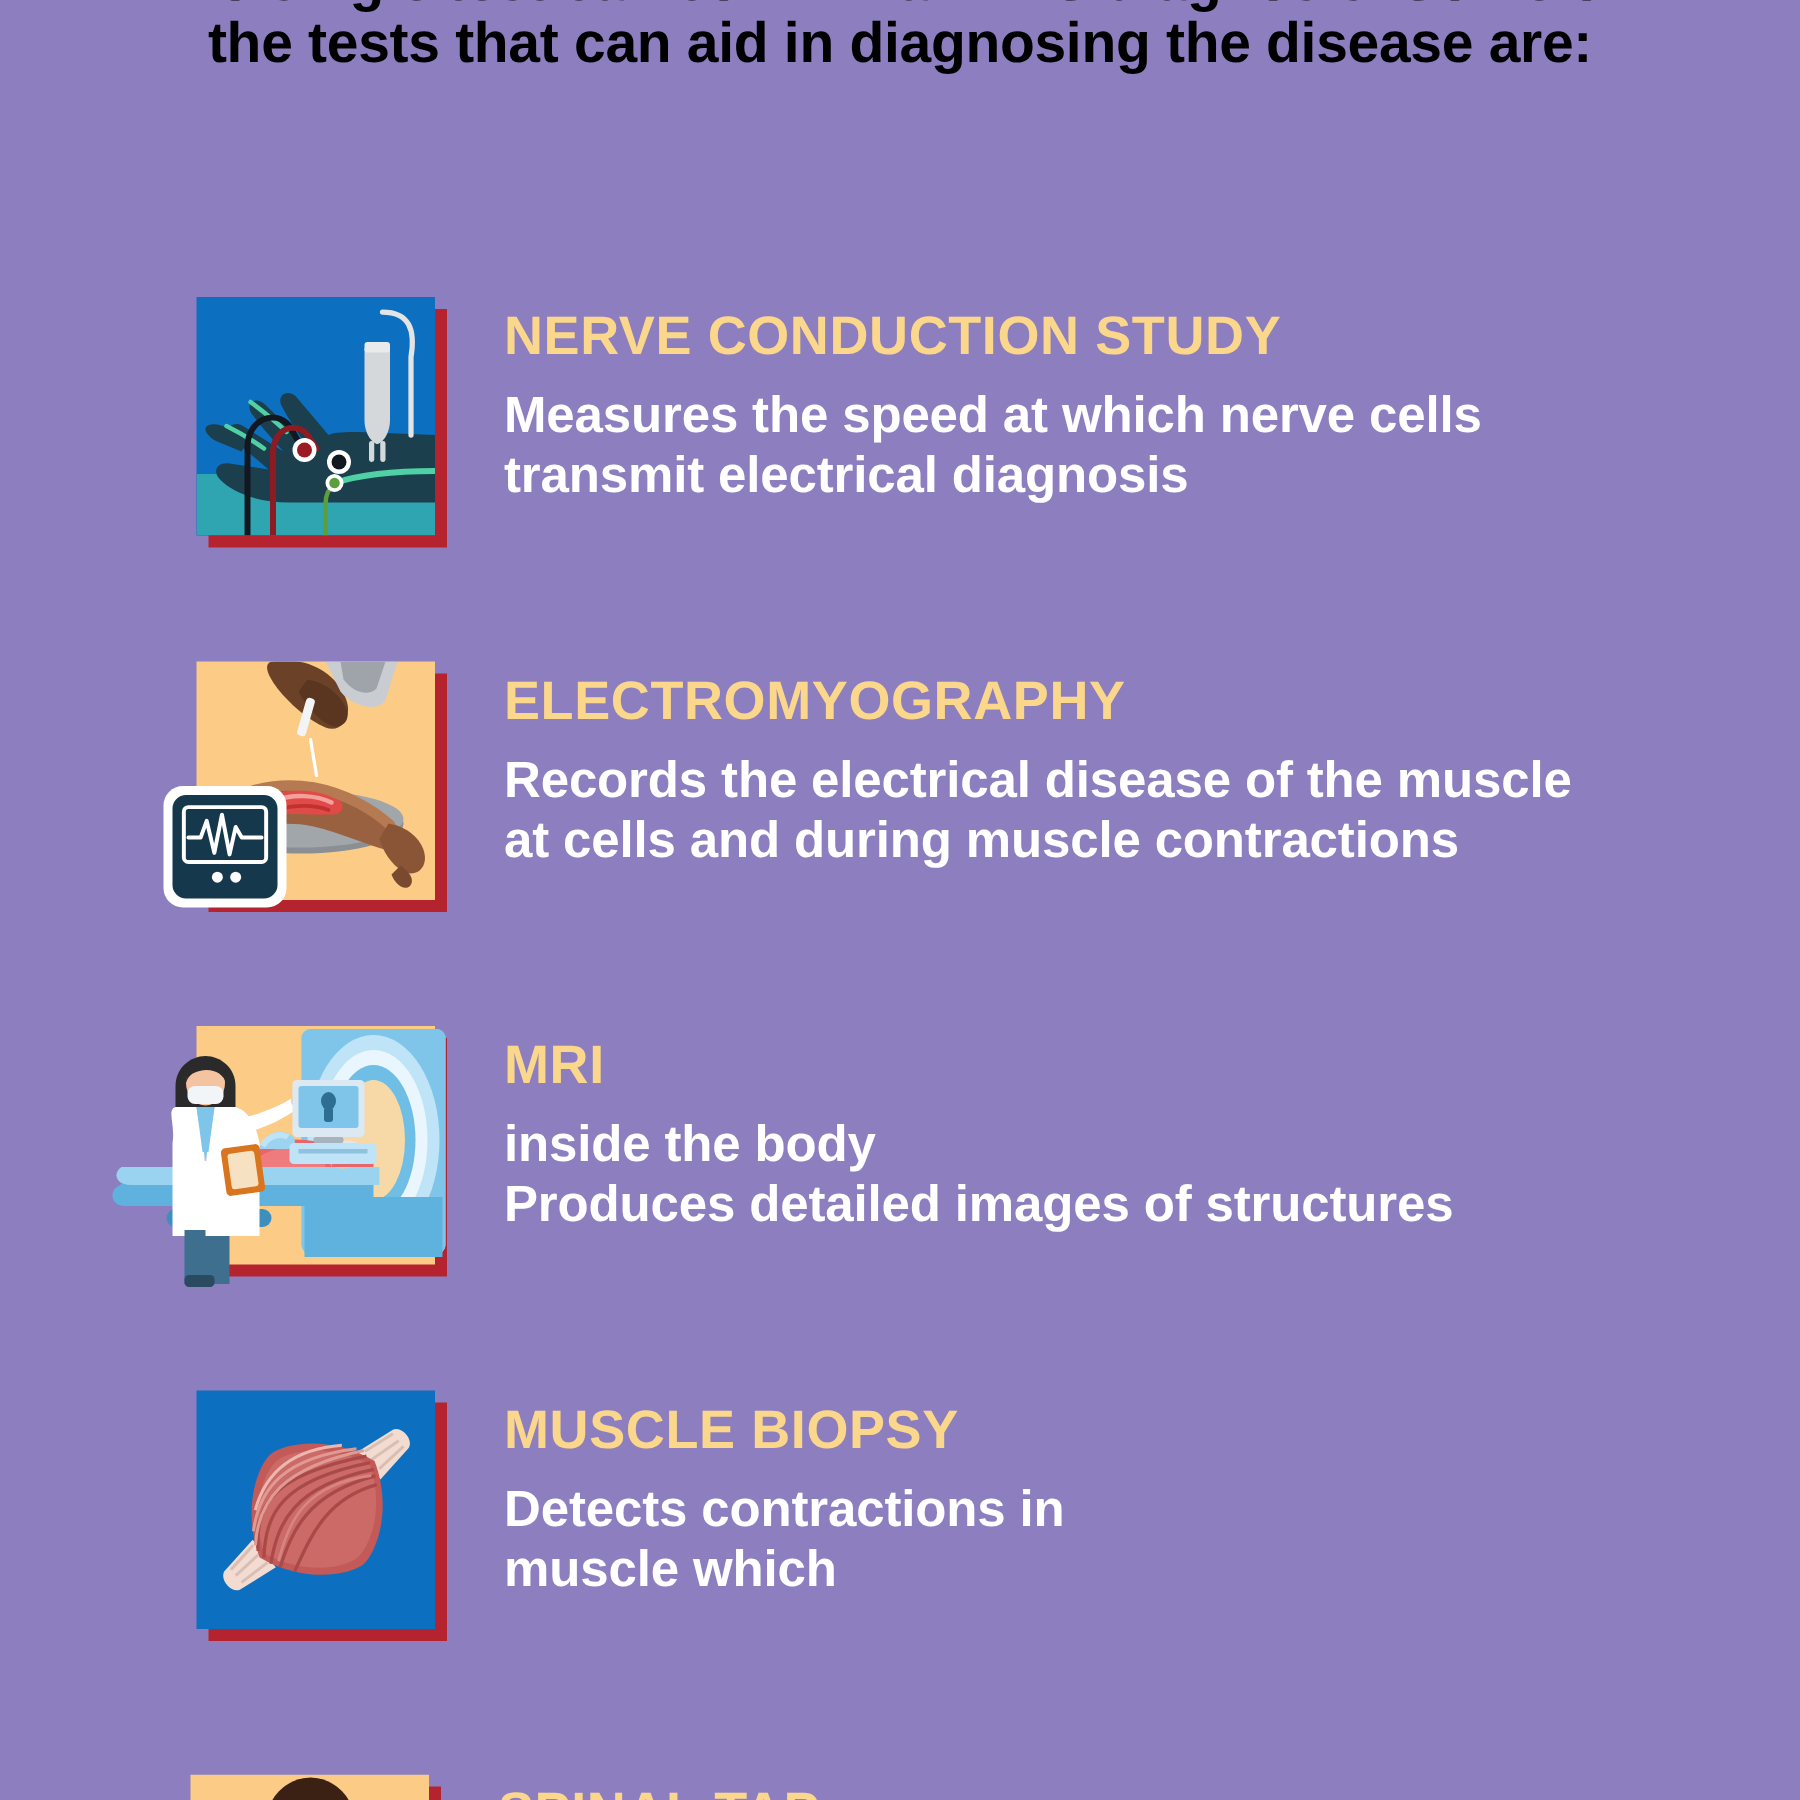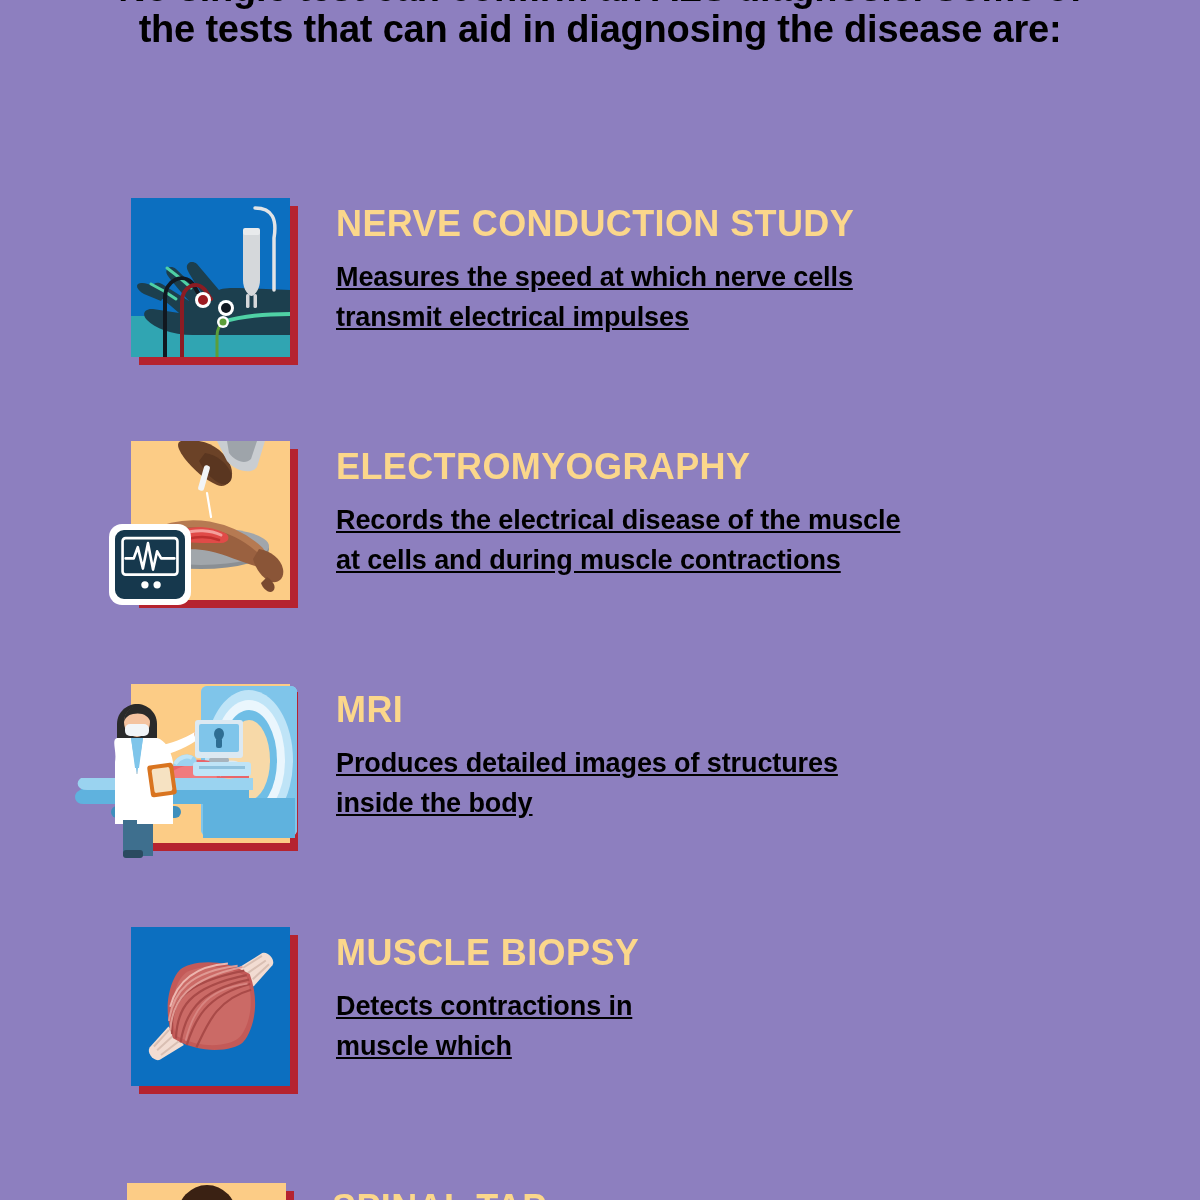--- a/index.html
+++ b/index.html
@@ -98,26 +98,25 @@
   .item-title {
     color: #FBD78B;
     font-size: 36px;
     font-weight: bold;
     letter-spacing: 0.4px;
     line-height: 42px;
     margin-bottom: 12px;
   }
 
   .item-desc {
-    color: #000000;
-    font-size: 27px;
+    color: #ffffff;
+    font-size: 34px;
     font-weight: bold;
     line-height: 40px;
     letter-spacing: -0.1px;
-    text-decoration: underline;
   }
 
   
   .art { position: absolute; inset: 0; }
 
   
   .emg-badge {
     position: absolute;
     left: 109px;
     top: 524px;
@@ -212,21 +211,21 @@
             <rect x="112" y="30" width="17" height="7" rx="2" fill="#E8EAEC"></rect>
             <rect x="115" y="96" width="3.5" height="14" rx="1.6" fill="#D5D8DB"></rect>
             <rect x="122.5" y="96" width="3.5" height="14" rx="1.6" fill="#D5D8DB"></rect>
           </svg>
         </div>
       </div>
     </div>
     <div class="text-col">
       <div class="item-title">NERVE CONDUCTION STUDY</div>
       <div class="item-desc">Measures the speed at which nerve cells</div>
-      <div class="item-desc">transmit electrical impulses</div>
+      <div class="item-desc">transmit electrical diagnosis</div>
     </div>
   </div>
 
   <div class="item">
     <div class="thumb-col">
       <div class="tile-wrap">
         <div class="tile-shadow"></div>
         <div class="tile orange">
           <svg class="art" viewBox="0 0 159 159">
 
@@ -328,22 +327,22 @@
             <rect x="163" y="60" width="6" height="10" rx="2" fill="#2E6E93"></rect>
             <rect x="156" y="80" width="20" height="4" rx="1.5" fill="#A8B4BD"></rect>
             <rect x="140" y="84" width="58" height="14" rx="3" fill="#BFE4F7"></rect>
             <rect x="146" y="88" width="46" height="3" fill="#8FC2DE"></rect>
           </svg>
         </div>
       </div>
     </div>
     <div class="text-col">
       <div class="item-title">MRI</div>
+      <div class="item-desc">inside the body</div>
       <div class="item-desc">Produces detailed images of structures</div>
-      <div class="item-desc">inside the body</div>
     </div>
   </div>
 
   <div class="item">
     <div class="thumb-col">
       <div class="tile-wrap">
         <div class="tile-shadow"></div>
         <div class="tile blue">
           <svg class="art" viewBox="0 0 159 159">
             <g transform="rotate(-40 79 79)">

